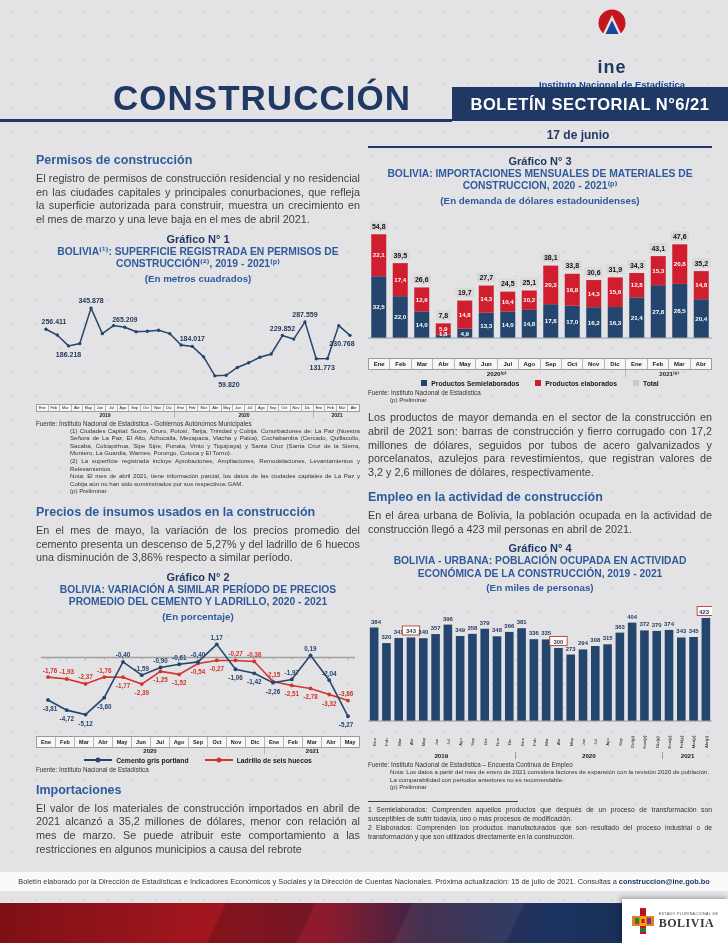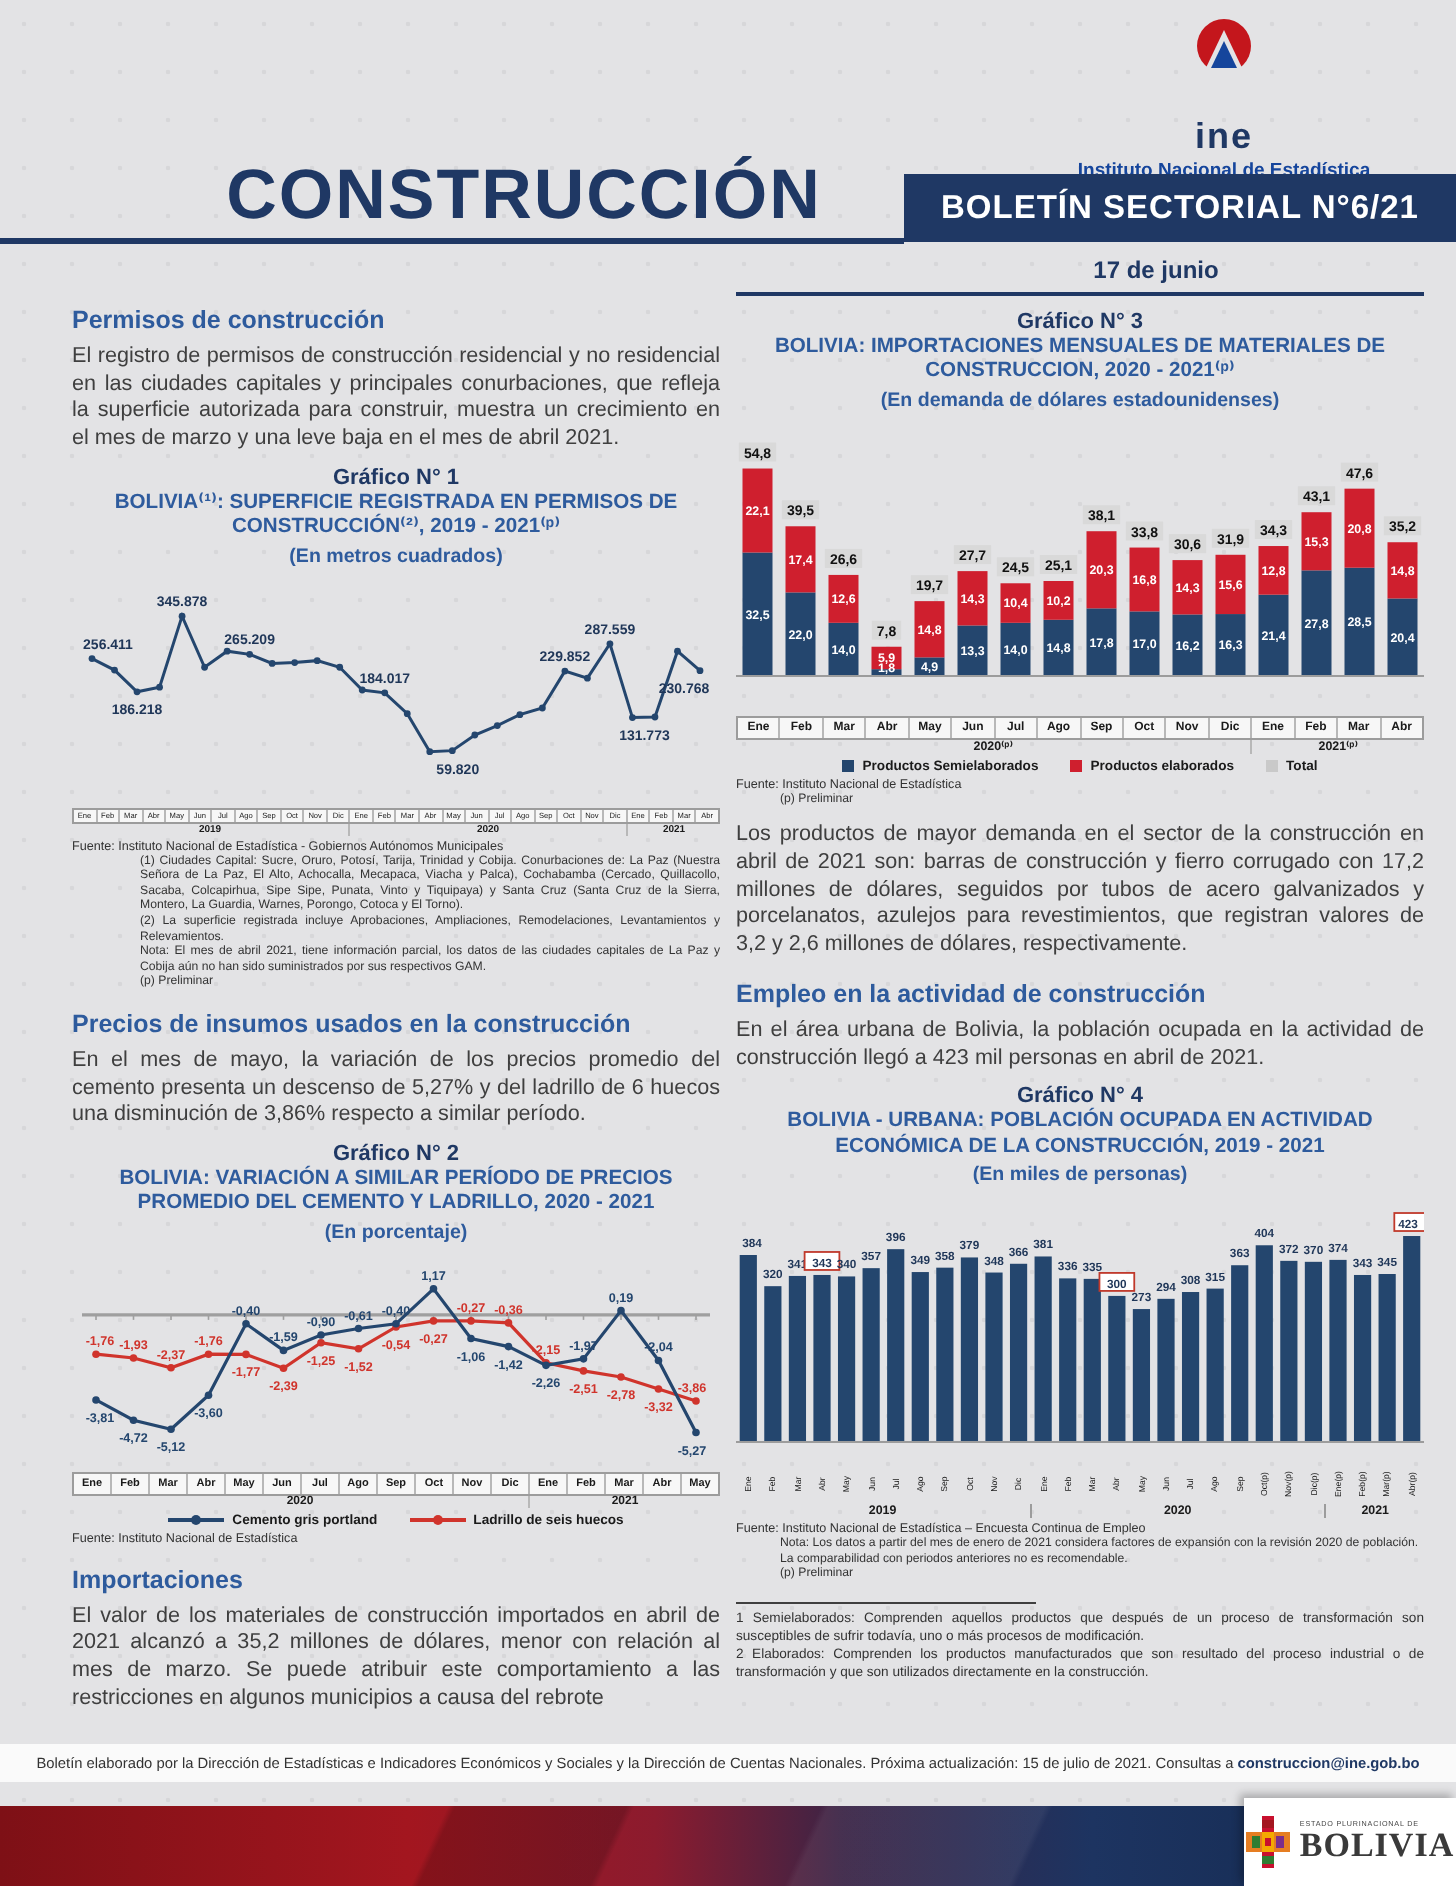--- a/index.html
+++ b/index.html
@@ -72,21 +72,21 @@
               display:flex;align-items:center;justify-content:center;font-size:7.4px;color:#333;}
   .footer-bar .email{font-weight:bold;color:#1f3864;margin-left:2px;}
   .bottom-band{position:absolute;left:0;bottom:0;width:728px;height:40px;
      background:linear-gradient(90deg,#7e1016 0%,#a3161f 28%,#8c1b2e 45%,#3a2446 58%,#1d3461 75%,#13294e 100%);overflow:hidden;}
   .bottom-band::before{content:"";position:absolute;inset:0;
      background:linear-gradient(115deg,transparent 30%,rgba(0,0,0,.18) 30.5% 42%,transparent 42.5% 55%,rgba(255,255,255,.06) 55.5% 70%,transparent 70.5%);}
   .bolivia-card{position:absolute;right:0;bottom:0;width:106px;height:44px;background:#fff;
      display:flex;align-items:center;justify-content:center;gap:5px;box-shadow:-2px -2px 4px rgba(0,0,0,.25);}
   .bolivia-card .txt{display:flex;flex-direction:column;line-height:1;}
   .bolivia-card .tiny{font-size:3.6px;letter-spacing:.4px;color:#444;}
-  .bolivia-card .name{font-family:"Liberation Serif","DejaVu Serif",serif;font-size:17px;font-weight:bold;color:#3a3a3a;letter-spacing:.5px;}
+  .bolivia-card .name{font-family:"Liberation Serif","DejaVu Serif",serif;font-size:12px;font-weight:bold;color:#3a3a3a;letter-spacing:.5px;}
 </style>
 </head>
 <body>
 
 <div class="page">
 
   <div class="logo">
     <svg width="40" height="44" viewBox="0 0 40 44">
       <circle cx="20" cy="15" r="13.5" fill="#c4161c"></circle>
       <path d="M20 7 L30 28 L10 28 Z" fill="#e3e3e5"></path>

